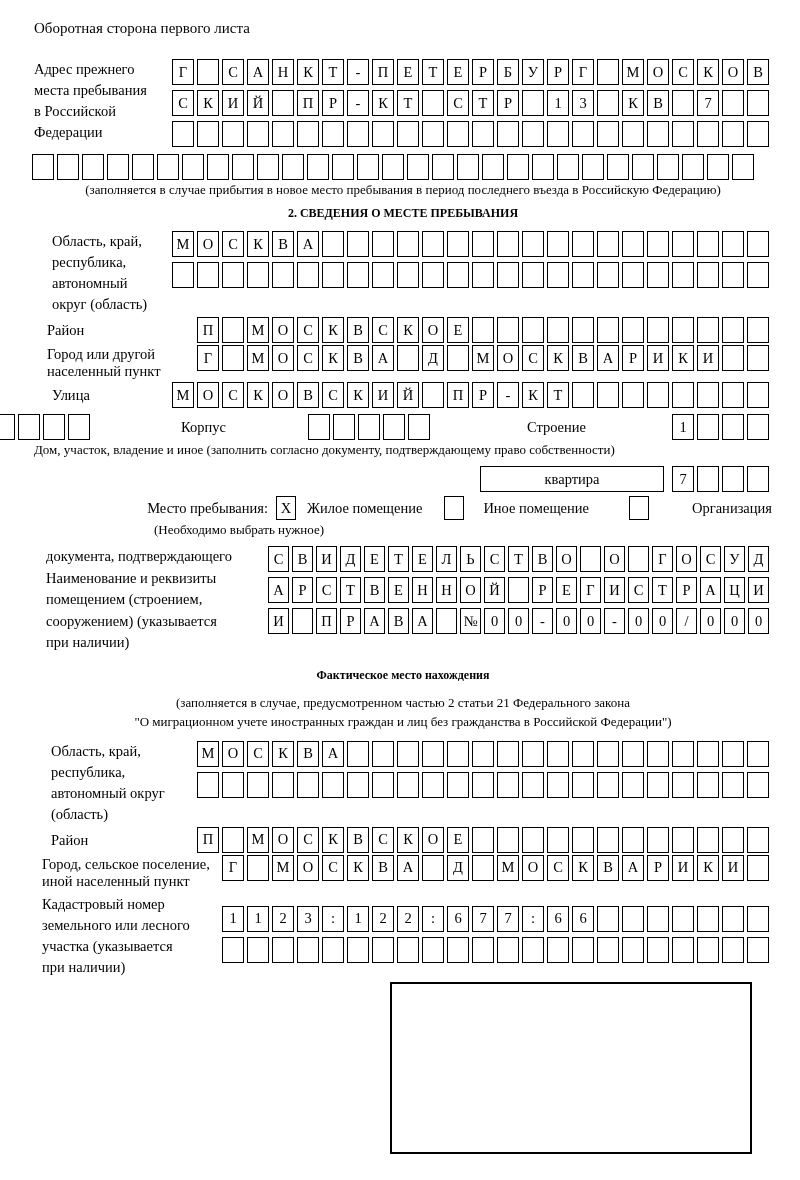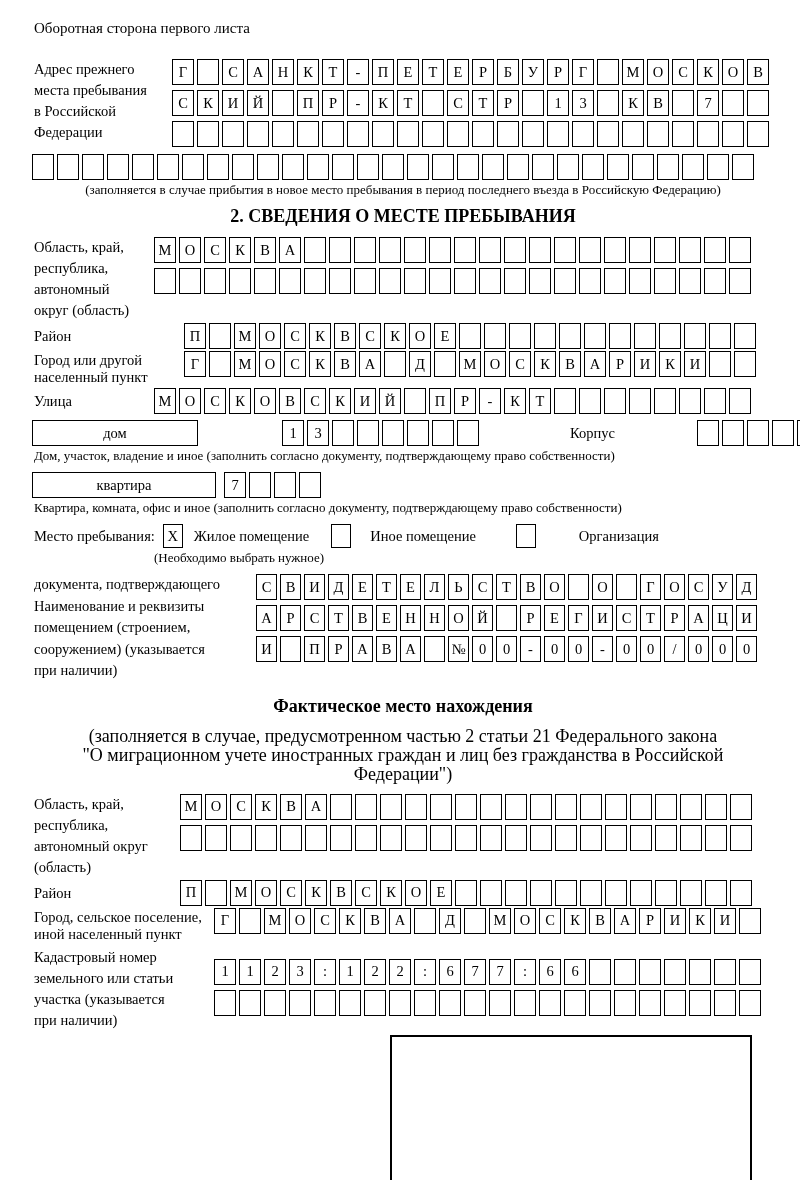--- a/index.html
+++ b/index.html
@@ -6,38 +6,38 @@
   html,body { margin:0; padding:0; }
   body {
     width:800px; height:1180px; background:#fff; color:#000;
     font-family:"Liberation Serif","DejaVu Serif",serif;
     font-size:14.5px; overflow:hidden;
   }
   .page { padding:14px 28px 0 34px; }
 
   .hdr { font-size:15px; margin:6px 4px 22px 0; }
 
-  .frow { display:flex; align-items:flex-start; }
+  .frow { display:flex; align-items:flex-start;justify-content:flex-end; }
   .cells { display:flex; }
   .cellcol > .cells { margin-bottom:5px; }
   .cell {
     flex:none; width:22px; height:26px; border:1.6px solid #000;
     margin-right:3px; display:flex; align-items:center; justify-content:center;
     font-size:14.5px; background:#fff;
   }
   .cells-sm .cell { width:21px; }
   .checkbox { width:20px; height:24px; }
 
   .lbl { line-height:21px; }
   .lbl div { white-space:nowrap; }
 
   .caption { font-size:13px; margin:2px 0 8px 0; }
   .caption.center { text-align:center; }
 
-  .sec-title { text-align:center; font-weight:bold; font-size:18px; margin:8px 0 10px 0; }
+  .sec-title { text-align:center; font-weight:bold; font-size:12px; margin:8px 0 10px 0; }
 
   .named-box {
     flex:none; border:1.6px solid #000; height:26px;
     display:flex; align-items:center; justify-content:center;
   }
 
   .inline-lab { line-height:26px; white-space:nowrap; }
 
   .doc-label { width:222px; line-height:21.5px; }
 
@@ -372,21 +372,20 @@
   <div class="frow">
     <div class="named-box" style="width:184px; margin-left:-2px;">квартира</div>
     <div class="gap8"></div>
     <div class="cells">
         <div class="cell">7</div>
         <div class="cell"></div>
         <div class="cell"></div>
         <div class="cell"></div>
       </div>
   </div>
-  <div class="caption">Квартира, комната, офис и иное (заполнить согласно документу, подтверждающему право собственности)</div>
 
   <div class="frow mt4" style="align-items:center;">
     <div>Место пребывания:</div>
     <div class="gap8"></div>
     <div class="cells">
         <div class="cell checkbox">X</div>
       </div>
     <div class="gap8"></div>
     <div>Жилое помещение</div>
     <div class="gap22"></div>
@@ -479,21 +478,21 @@
           <div class="cell">0</div>
           <div class="cell">/</div>
           <div class="cell">0</div>
           <div class="cell">0</div>
           <div class="cell">0</div>
         </div>
     </div>
   </div>
 
   <div class="sec-title" style="margin-top:14px;text-align:center;">Фактическое место нахождения</div>
-  <div class="caption center" style="font-size:18px; line-height:19px; margin-bottom:10px;">
+  <div class="caption center" style="font-size:13px; line-height:19px; margin-bottom:10px;">
     <div>(заполняется в случае, предусмотренном частью 2 статьи 21 Федерального закона</div>
     <div>"О миграционном учете иностранных граждан и лиц без гражданства в Российской Федерации")</div>
   </div>
 
   <div class="frow">
     <div class="lbl" style="width:146px;">
       <div>Область, край,</div>
       <div>республика,</div>
       <div>автономный округ</div>
       <div>(область)</div>
@@ -608,21 +607,21 @@
         <div class="cell">И</div>
         <div class="cell">К</div>
         <div class="cell">И</div>
         <div class="cell"></div>
       </div>
   </div>
 
   <div class="frow mt4">
     <div class="lbl" style="width:180px;">
       <div>Кадастровый номер</div>
-      <div>земельного или статьи</div>
+      <div>земельного или лесного</div>
       <div>участка (указывается</div>
       <div>при наличии)</div>
     </div>
     <div class="cellcol" style="padding-top:12px;">
       <div class="cells">
           <div class="cell">1</div>
           <div class="cell">1</div>
           <div class="cell">2</div>
           <div class="cell">3</div>
           <div class="cell">:</div>

